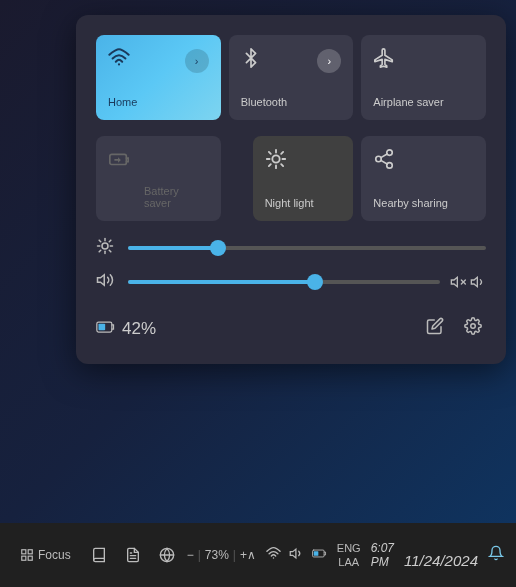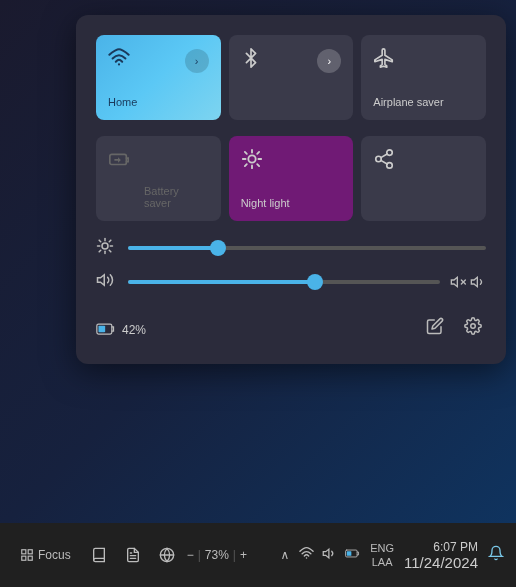--- a/index.html
+++ b/index.html
@@ -95,21 +95,22 @@
       margin-top: 8px;
     }
 
     .qs-tile.active-blue .qs-tile-label { color: #1a3a5c; font-weight: 500; }
 
     
     .qs-tile.disabled .qs-tile-icon { color: #666; }
     .qs-tile.disabled .qs-tile-label { color: #666; margin-left: 36px; }
 
     .qs-tile.active-dark {
-      background: #701a75;
+      background: #404040;
+      margin-left: 24px;
     }
 
     
     .qs-sliders {
       margin: 8px 0;
     }
 
     .slider-row {
       display: flex;
       align-items: center;
@@ -162,24 +163,24 @@
     .qs-bottom {
       display: flex;
       align-items: center;
       justify-content: space-between;
       margin-top: 12px;
       padding-top: 8px;
     }
 
     .qs-battery {
       display: flex;
-      align-items: flex-end;
+      align-items: flex-start;
       gap: 6px;
       color: #ccc;
-      font-size: 12px;
+      font-size: 17px;
     }
 
     .qs-actions {
       display: flex;
       align-items: center;
       gap: 12px;
     }
 
     .qs-action-btn {
       color: #ccc;
@@ -242,23 +243,24 @@
       align-items: center;
       gap: 8px;
     }
 
     .tb-chevron { color: #bbb; font-size: 12px; cursor: pointer; }
 
     .tb-sys-icon { color: #bbb; font-size: 15px; cursor: pointer; }
 
     .tb-datetime {
       display: flex;
-      flex-direction: column;
+      flex-direction: row;
       align-items: flex-end;
       cursor: pointer;
+      font-style: italic;
     }
 
     .tb-time { color: #ccc; font-size: 12px; }
     .tb-date { color: #ccc; font-size: 15px; }
 
     .tb-lang {
       color: #bbb;
       font-size: 11px;
       text-align: center;
       cursor: pointer;
@@ -308,20 +310,21 @@
 
     <div class="qs-tile">
       <div class="qs-tile-top">
         <span class="qs-tile-icon">
           <svg width="20" height="22" viewBox="0 0 24 24" fill="none" stroke="#ccc" stroke-width="2" stroke-linecap="round" stroke-linejoin="round">
             <polyline points="6.5 6.5 17.5 17.5 12 23 12 1 17.5 6.5 6.5 17.5"></polyline>
           </svg>
         </span>
         <div class="tile-chevron">›</div>
       </div>
+      <div class="qs-tile-label">Bluetooth</div>
     </div>
 
     <div class="qs-tile">
       <div class="qs-tile-top">
         <span class="qs-tile-icon">
           <svg width="22" height="22" viewBox="0 0 24 24" fill="none" stroke="#ccc" stroke-width="1.8" stroke-linecap="round" stroke-linejoin="round">
             <path d="M21 16v-2l-8-5V3.5a1.5 1.5 0 0 0-3 0V9l-8 5v2l8-2.5V19l-2 1.5V22l3.5-1 3.5 1v-1.5L13 19v-5.5l8 2.5z"></path>
           </svg>
         </span>
       </div>
@@ -369,20 +372,21 @@
         <span class="qs-tile-icon">
           <svg width="22" height="22" viewBox="0 0 24 24" fill="none" stroke="#ccc" stroke-width="1.8" stroke-linecap="round" stroke-linejoin="round">
             <circle cx="18" cy="5" r="3"></circle>
             <circle cx="6" cy="12" r="3"></circle>
             <circle cx="18" cy="19" r="3"></circle>
             <line x1="8.59" y1="13.51" x2="15.42" y2="17.49"></line>
             <line x1="15.41" y1="6.51" x2="8.59" y2="10.49"></line>
           </svg>
         </span>
       </div>
+      <div class="qs-tile-label">Nearby sharing</div>
     </div>
 
   </div>
 
   <div class="qs-sliders">
 
     <div class="slider-row">
       <span class="slider-icon">
         <svg width="18" height="18" viewBox="0 0 24 24" fill="none" stroke="#bbb" stroke-width="2" stroke-linecap="round">
           <circle cx="12" cy="12" r="4"></circle>

